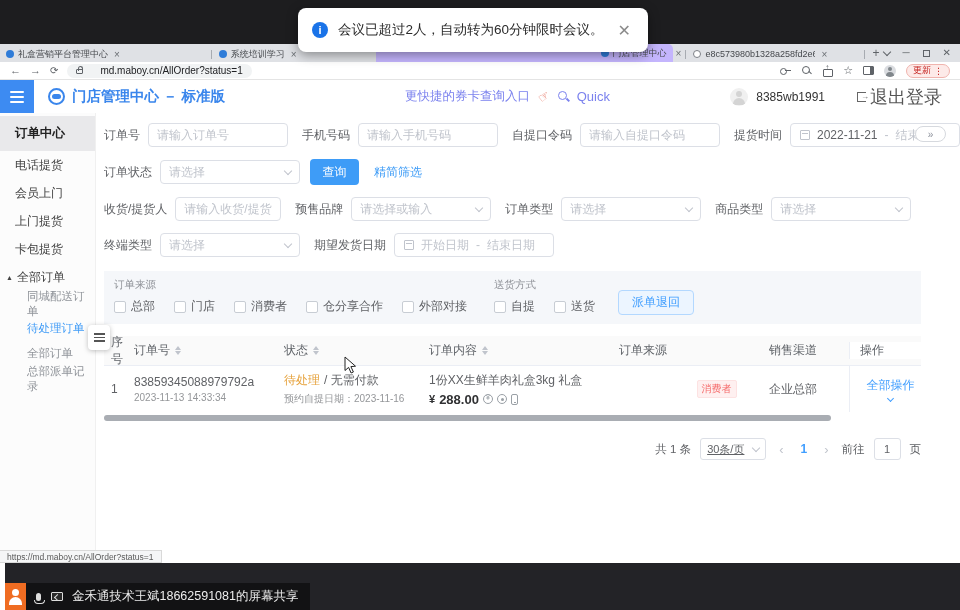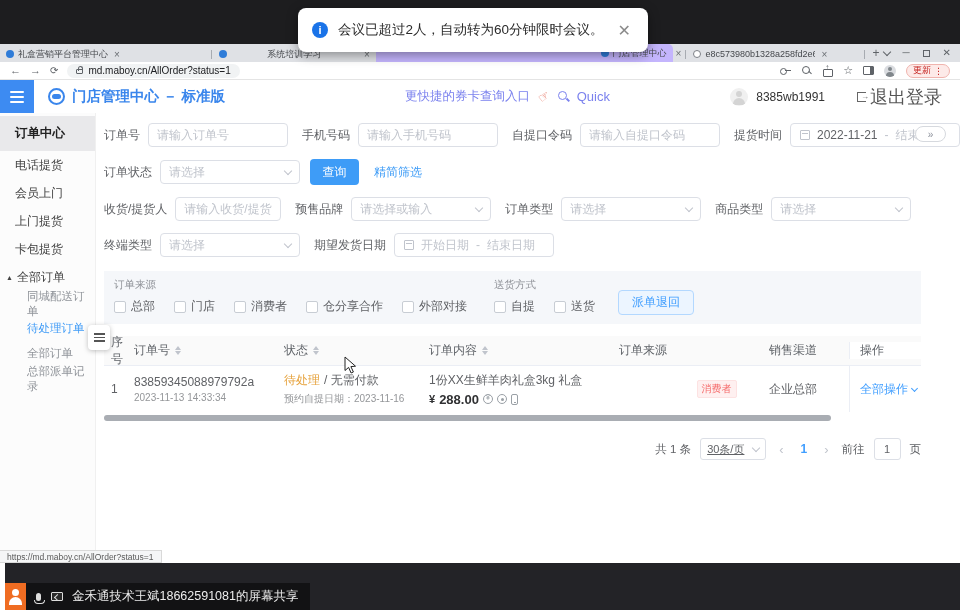--- a/index.html
+++ b/index.html
@@ -33,21 +33,21 @@
   .wc-chevron { width:6px; height:6px; border-right:1px solid #5f6368; border-bottom:1px solid #5f6368; transform:rotate(45deg); margin-top:-3px; }
   .wc-glyph { font-size:10px; line-height:1; }
   .wc-square { width:7px; height:7px; border:1px solid #5f6368; }
 
   
   .urlbar { position:absolute; left:0; top:62px; width:960px; height:18px; background:#fff;
     border-bottom:1px solid #e4e4e4; display:flex; align-items:center; gap:9px; padding:0 10px;
     color:#5f6368; font-size:11px; }
   .nav-glyph { font-size:11px; line-height:1; }
   .reload { font-size:10px; }
-  .url-pill { display:flex; align-items:center; gap:5px; background:#f1f3f4; border-radius:9px;
+  .url-pill { display:flex; align-items:center; gap:17px; background:#f1f3f4; border-radius:9px;
     height:14px; padding:0 9px; }
   .lock { width:7px; height:5px; border:1px solid #5f6368; border-radius:1px; position:relative; margin-top:2px; }
   .lock::before { content:""; position:absolute; left:1px; top:-4px; width:3px; height:4px;
     border:1px solid #5f6368; border-bottom:none; border-radius:3px 3px 0 0; }
   .url-text { font-size:10px; color:#202124; white-space:nowrap; }
   .url-right { margin-left:auto; display:flex; align-items:center; gap:10px; }
   .mini { width:11px; height:11px; position:relative; display:inline-block; }
   .key-i::before { content:""; position:absolute; left:0; top:3px; width:5px; height:5px; border:1.3px solid #5f6368; border-radius:50%; }
   .key-i::after { content:""; position:absolute; left:5px; top:5px; width:6px; height:1.3px; background:#5f6368; }
   .zoom-i::before { content:""; position:absolute; left:1px; top:1px; width:6px; height:6px; border:1.3px solid #5f6368; border-radius:50%; }
@@ -167,21 +167,21 @@
   .price-num { color:#303133; font-weight:bold; font-size:13px; }
   .row-ico { display:inline-block; position:relative; }
   .ico-circle1 { width:10px; height:10px; border:1px solid #9aa0a6; border-radius:50%; }
   .ico-circle1::after { content:"¥"; position:absolute; left:2px; top:-1px; font-size:7px; color:#9aa0a6; }
   .ico-circle2 { width:10px; height:10px; border:1px solid #9aa0a6; border-radius:50%; }
   .ico-circle2::after { content:""; position:absolute; left:3px; top:3px; width:3px; height:3px; border-radius:50%; background:#9aa0a6; }
   .ico-phone { width:7px; height:11px; border:1px solid #9aa0a6; border-radius:2px; }
   .ico-phone::after { content:""; position:absolute; left:2px; bottom:1px; width:2px; height:1px; background:#9aa0a6; }
   .tag-red { align-self:center; font-size:10px; color:#f56c6c; background:#fef0f0; border:1px solid #fde2e2;
     border-radius:2px; padding:1px 4px; }
-  .action-link { display:flex; align-items:center; gap:4px; color:#409eff; cursor:pointer; }
+  .action-link { display:flex; align-items:center; gap:4px; color:#409eff; cursor:pointer;flex-direction:column; }
   .caret-blue { width:5px; height:5px; border-right:1.2px solid #409eff; border-bottom:1.2px solid #409eff; transform:rotate(45deg); margin-top:-2px; }
   .hscroll { width:727px; height:6px; background:#a9adb3; border-radius:3px; margin-top:3px; }
 
   .pagination { width:817px; display:flex; justify-content:flex-end; align-items:center; gap:9px;
     margin-top:17px; font-size:11.5px; color:#606266; }
   .pg-select { display:flex; align-items:center; justify-content:space-between; width:66px; height:22px;
     border:1px solid #dcdfe6; border-radius:3px; padding:0 6px; font-size:11px; color:#606266; cursor:pointer;text-decoration:underline; }
   .pg-arrow { color:#c0c4cc; font-size:13px; cursor:pointer; padding:0 4px; }
   .pg-num { color:#409eff; font-size:12px; font-weight:bold; padding:0 4px; cursor:pointer; }
   .pg-input { width:27px; height:22px; border:1px solid #dcdfe6; border-radius:3px; text-align:center;
@@ -219,21 +219,21 @@
     <span class="notif-close">✕</span>
   </div>
 
   <div class="tabbar">
     <div class="tab" style="width:212px;margin-top:7px;">
       <span class="favicon"></span>
       <span class="tab-label">礼盒营销平台管理中心</span>
       <span class="tab-close">×</span>
     </div>
     <div class="tab-divider"></div>
-    <div class="tab" style="width:165px;justify-content:space-between;">
+    <div class="tab" style="width:165px;">
       <span class="favicon"></span>
       <span class="tab-label">系统培训学习</span>
       <span class="tab-close">×</span>
     </div>
     <div class="tab active" style="width:300px;">
       <span class="favicon"></span>
       <span class="tab-label">门店管理中心</span>
     </div>
     <span class="stray-close">×</span>
     <div class="tab-divider"></div>

